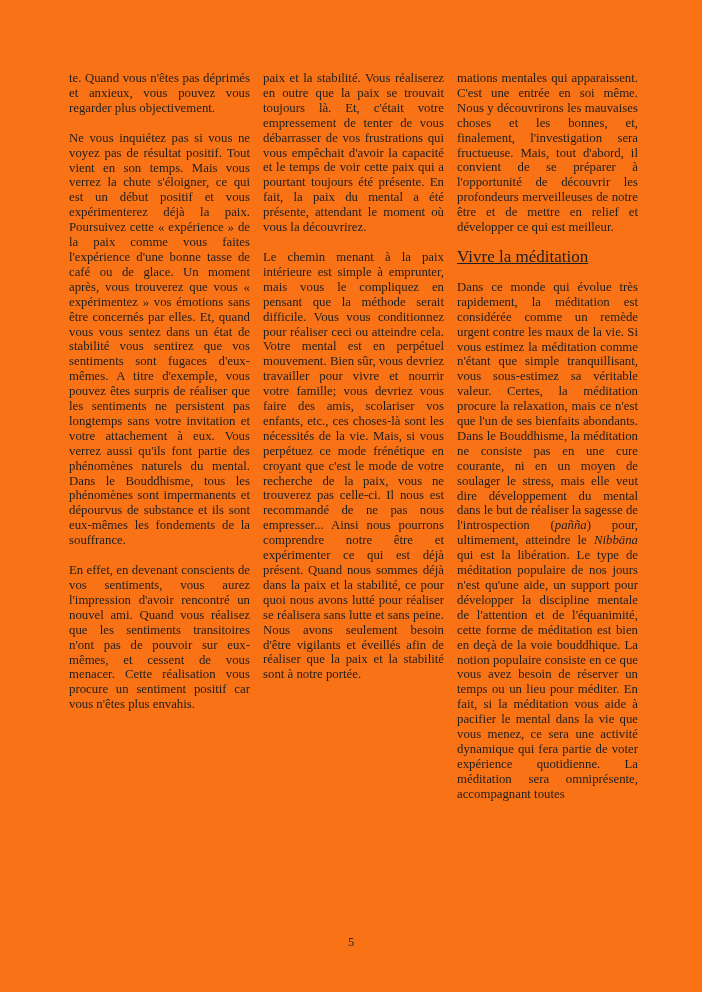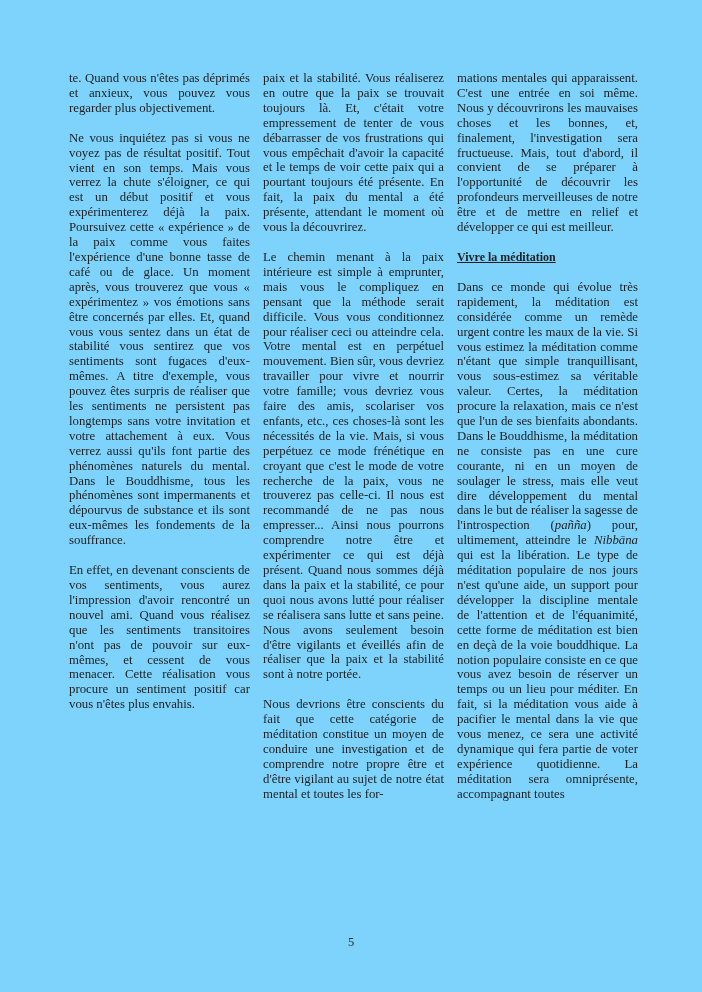--- a/index.html
+++ b/index.html
@@ -11,21 +11,21 @@
     width: 702px;
     height: 992px;
     font-family: "Liberation Serif", "DejaVu Serif", serif;
     color: #1e1e1e;
     overflow: hidden;
   }
   .page {
     position: relative;
     width: 702px;
     height: 992px;
-    background: #7dd3fc;
+    background: #f97316;
   }
   .text-columns {
     position: absolute;
     left: 69px;
     top: 71px;
     width: 569px;
     display: flex;
     gap: 13px;
   }
   .col {
@@ -36,22 +36,22 @@
     hyphens: auto;
     -webkit-hyphens: auto;
   }
   .para {
     margin: 0 0 15px 0;
   }
   .para:last-child {
     margin-bottom: 16px;
   }
   .heading {
-    font-size: 12px;
-    font-weight: bold;
+    font-size: 17px;
+    font-weight: normal;
     text-decoration: underline;
     text-align: left;
     margin: 15px 0 15px 0;
   }
   .page-number {
     position: absolute;
     top: 935px;
     left: 0;
     width: 702px;
     text-align: center;
@@ -68,21 +68,20 @@
 
     <div class="col">
       <p class="para"><span>te. Quand vous n'êtes pas déprimés et anxieux, vous pouvez vous regarder plus objectivement.</span></p>
       <p class="para"><span>Ne vous inquiétez pas si vous ne voyez pas de résultat positif. Tout vient en son temps. Mais vous verrez la chute s'éloigner, ce qui est un début positif et vous expérimenterez déjà la paix. Poursuivez cette « expérience » de la paix comme vous faites l'expérience d'une bonne tasse de café ou de glace. Un moment après, vous trouverez que vous « expérimentez » vos émotions sans être concernés par elles. Et, quand vous vous sentez dans un état de stabilité vous sentirez que vos sentiments sont fugaces d'eux-mêmes. A titre d'exemple, vous pouvez êtes surpris de réaliser que les sentiments ne persistent pas longtemps sans votre invitation et votre attachement à eux. Vous verrez aussi qu'ils font partie des phénomènes naturels du mental. Dans le Bouddhisme, tous les phénomènes sont impermanents et dépourvus de substance et ils sont eux-mêmes les fondements de la souffrance.</span></p>
       <p class="para"><span>En effet, en devenant conscients de vos sentiments, vous aurez l'impression d'avoir rencontré un nouvel ami. Quand vous réalisez que les sentiments transitoires n'ont pas de pouvoir sur eux-mêmes, et cessent de vous menacer. Cette réalisation vous procure un sentiment positif car vous n'êtes plus envahis.</span></p>
     </div>
 
     <div class="col">
       <p class="para"><span>paix et la stabilité. Vous réaliserez en outre que la paix se trouvait toujours là. Et, c'était votre empressement de tenter de vous débarrasser de vos frustrations qui vous empêchait d'avoir la capacité et le temps de voir cette paix qui a pourtant toujours été présente. En fait, la paix du mental a été présente, attendant le moment où vous la découvrirez.</span></p>
       <p class="para"><span>Le chemin menant à la paix intérieure est simple à emprunter, mais vous le compliquez en pensant que la méthode serait difficile. Vous vous conditionnez pour réaliser ceci ou atteindre cela. Votre mental est en perpétuel mouvement. Bien sûr, vous devriez travailler pour vivre et nourrir votre famille; vous devriez vous faire des amis, scolariser vos enfants, etc., ces choses-là sont les nécessités de la vie. Mais, si vous perpétuez ce mode frénétique en croyant que c'est le mode de votre recherche de la paix, vous ne trouverez pas celle-ci. Il nous est recommandé de ne pas nous empresser... Ainsi nous pourrons comprendre notre être et expérimenter ce qui est déjà présent. Quand nous sommes déjà dans la paix et la stabilité, ce pour quoi nous avons lutté pour réaliser se réalisera sans lutte et sans peine. Nous avons seulement besoin d'être vigilants et éveillés afin de réaliser que la paix et la stabilité sont à notre portée.</span></p>
-      <p class="para"><span>Nous devrions être conscients du fait que cette catégorie de méditation constitue un moyen de conduire une investigation et de comprendre notre propre être et d'être vigilant au sujet de notre état mental et toutes les for-</span></p>
     </div>
 
     <div class="col">
       <p class="para"><span>mations mentales qui apparaissent. C'est une entrée en soi même. Nous y découvrirons les mauvaises choses et les bonnes, et, finalement, l'investigation sera fructueuse. Mais, tout d'abord, il convient de se préparer à l'opportunité de découvrir les profondeurs merveilleuses de notre être et de mettre en relief et développer ce qui est meilleur.</span></p>
       <h2 class="heading">Vivre la méditation</h2>
       <p class="para"><span>Dans ce monde qui évolue très rapidement, la méditation est considérée comme un remède urgent contre les maux de la vie. Si vous estimez la méditation comme n'étant que simple tranquillisant, vous sous-estimez sa véritable valeur. Certes, la méditation procure la relaxation, mais ce n'est que l'un de ses bienfaits abondants. Dans le Bouddhisme, la méditation ne consiste pas en une cure courante, ni en un moyen de soulager le stress, mais elle veut dire développement du mental dans le but de réaliser la sagesse de l'introspection (</span><span class="it">pañña</span><span>) pour, ultimement, atteindre le </span><span class="it">Nibbāna</span><span> qui est la libération. Le type de méditation populaire de nos jours n'est qu'une aide, un support pour développer la discipline mentale de l'attention et de l'équanimité, cette forme de méditation est bien en deçà de la voie bouddhique. La notion populaire consiste en ce que vous avez besoin de réserver un temps ou un lieu pour méditer. En fait, si la méditation vous aide à pacifier le mental dans la vie que vous menez, ce sera une activité dynamique qui fera partie de voter expérience quotidienne. La méditation sera omniprésente, accompagnant toutes</span></p>
     </div>
 
   </div>
 

